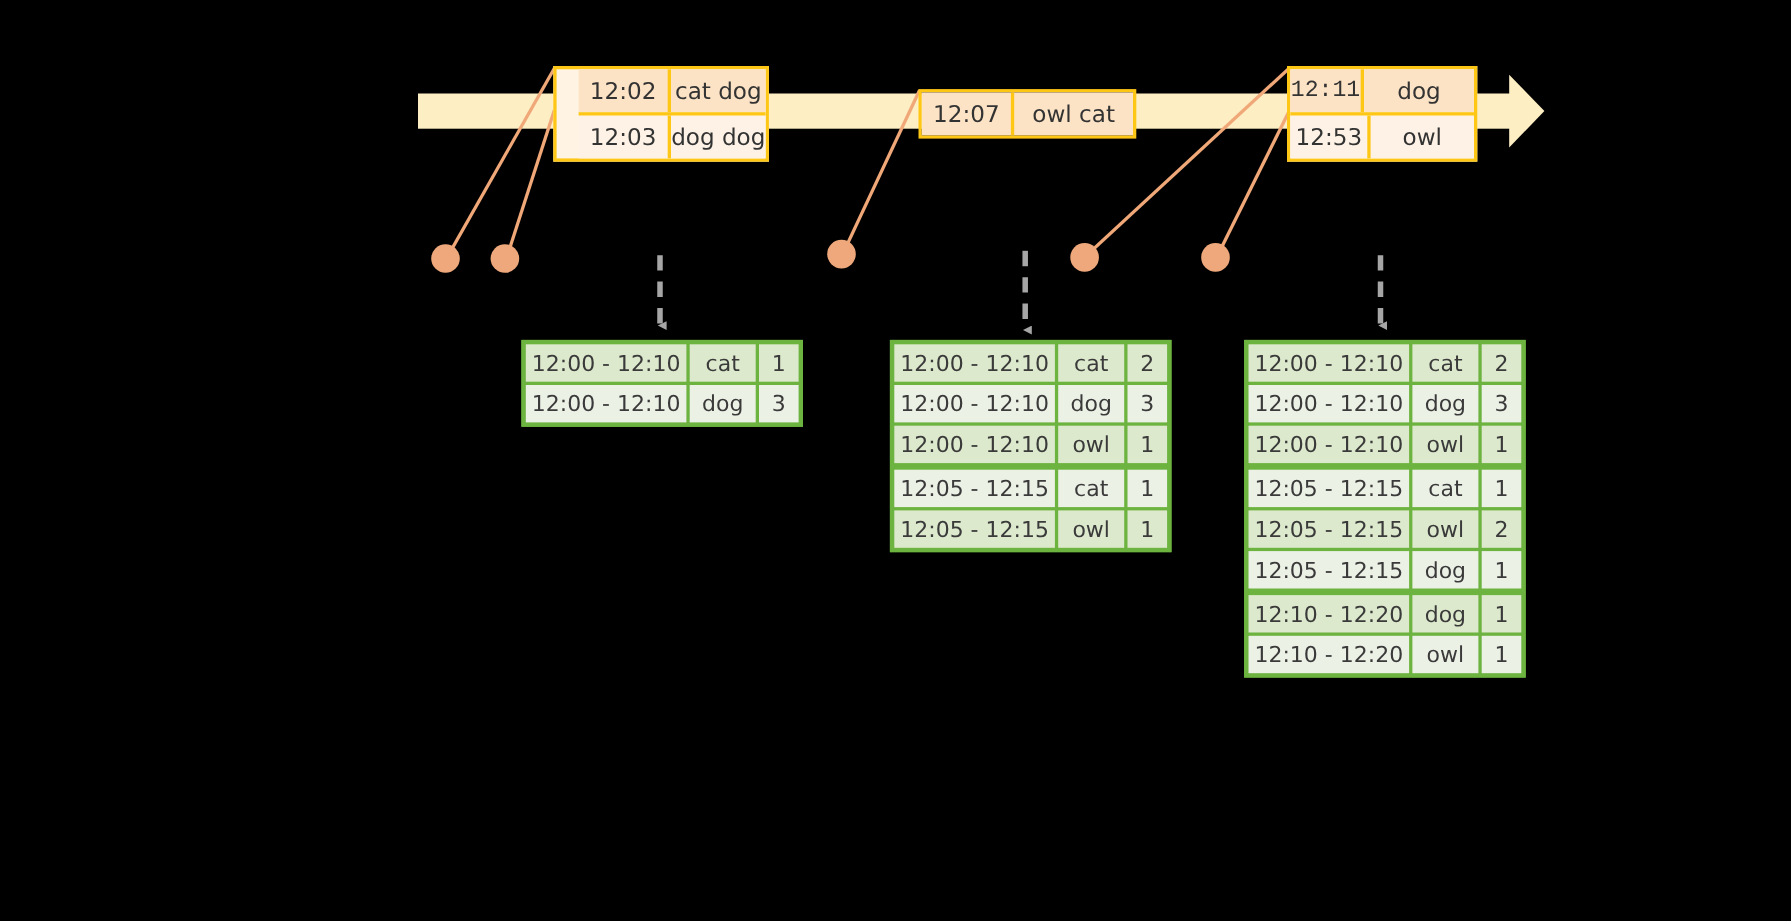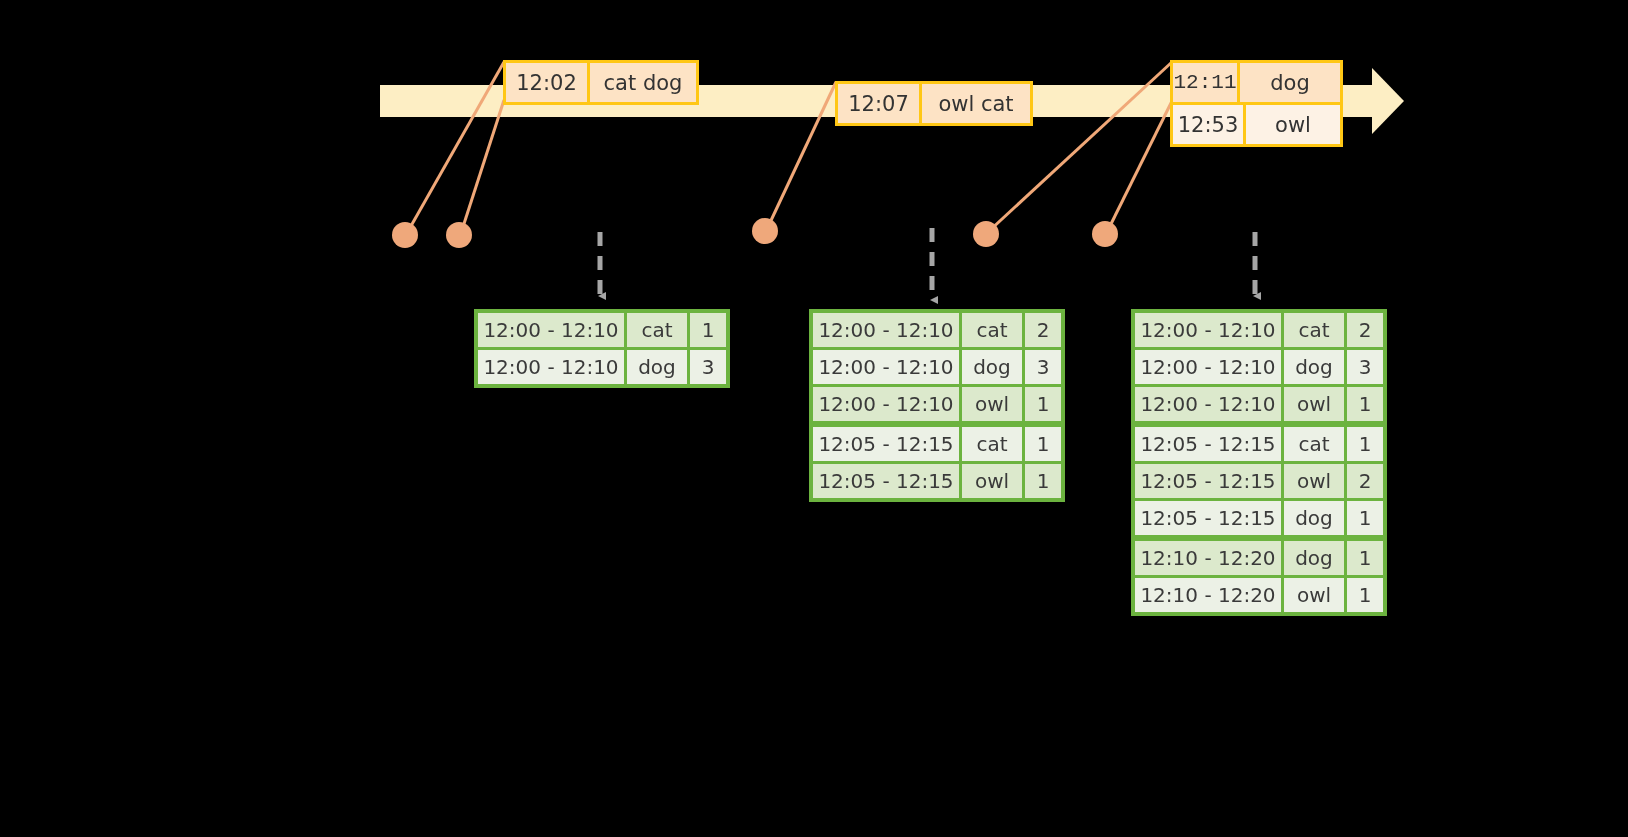--- a/index.html
+++ b/index.html
@@ -131,24 +131,28 @@
       <circle cx="1105" cy="234" r="13"></circle>
     </g>
 
     <g stroke="#A6A6A6" stroke-width="5" fill="none" stroke-dasharray="14,10">
       <line x1="600" y1="232" x2="600" y2="296" marker-end="url(#grayhead)"></line>
       <line x1="932" y1="228" x2="932" y2="300" marker-end="url(#grayhead)"></line>
       <line x1="1255" y1="232" x2="1255" y2="296" marker-end="url(#grayhead)"></line>
     </g>
   </svg>
 
-  <div class="event-box" style="left:503px; top:60px; width:196px;">
+  <div class="event-box" style="left:503px; top:60px; width:196px;padding-left:20px;">
     <div class="event-row shade-a">
       <span class="ev-time" style="width:84px;">12:02</span>
       <span class="ev-text">cat dog</span>
+    </div>
+    <div class="event-row shade-b">
+      <span class="ev-time" style="width:84px;">12:03</span>
+      <span class="ev-text">dog dog</span>
     </div>
   </div>
 
   <div class="event-box" style="left:835px; top:81px; width:198px;">
     <div class="event-row shade-a">
       <span class="ev-time" style="width:84px;">12:07</span>
       <span class="ev-text">owl cat</span>
     </div>
   </div>
 

